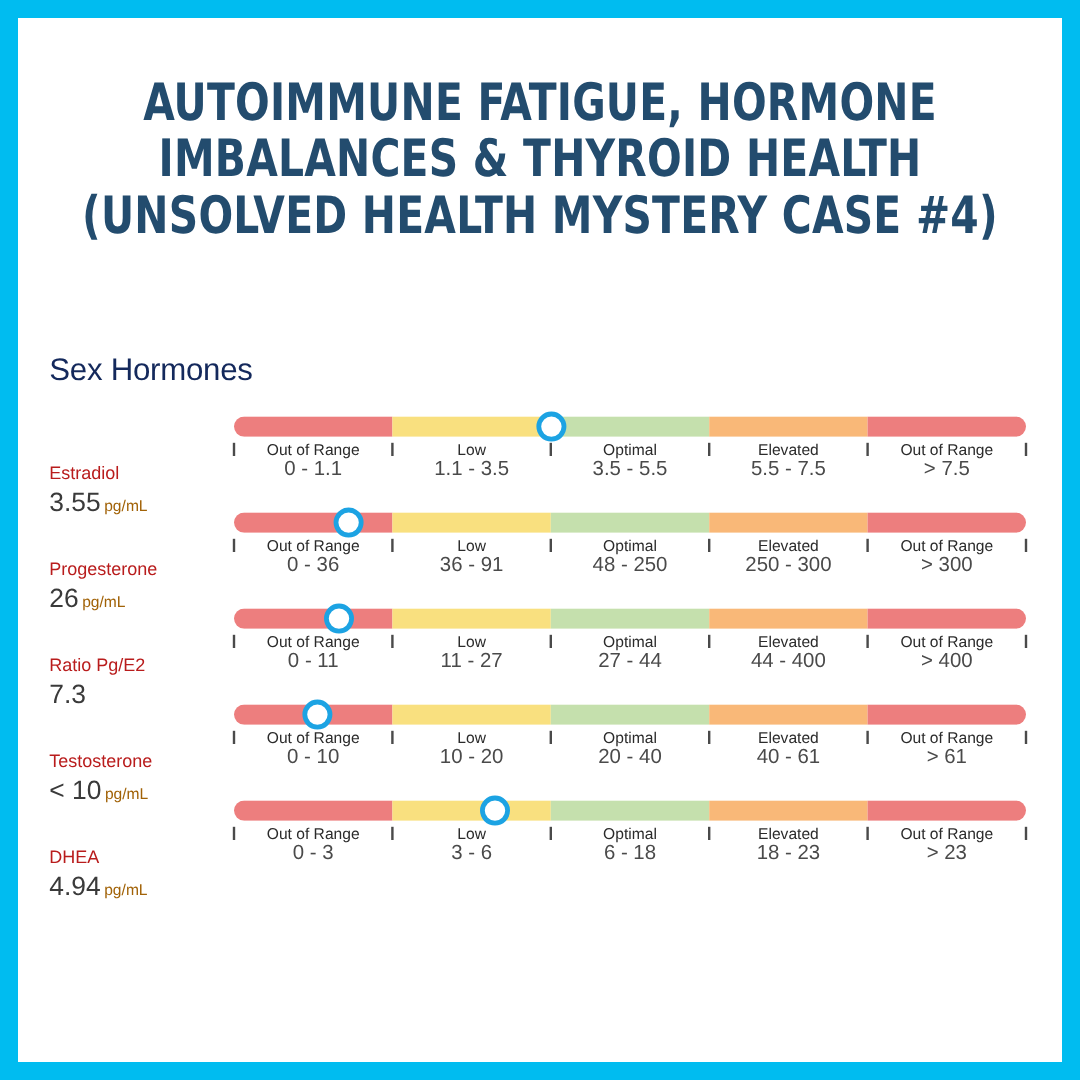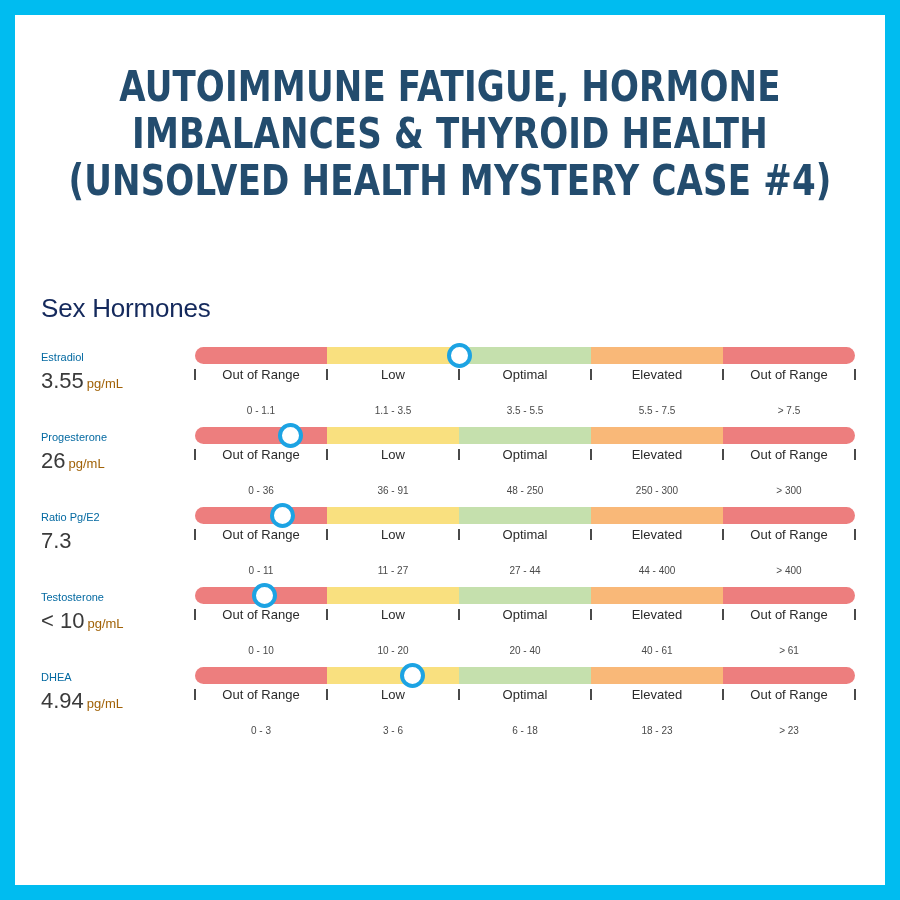--- a/index.html
+++ b/index.html
@@ -78,24 +78,25 @@
 
   
   .row-label {
     position: absolute;
     left: 26px;
     top: 0;
     width: 150px;
   }
   .analyte-name {
     display: block;
-    color: #0369a1;
-    font-size: 11px;
+    color: #b91c1c;
+    font-size: 15px;
     line-height: 20px;
     white-space: nowrap;
+    margin-top: 38px;
   }
   .analyte-value-line {
     display: block;
     margin-top: 1px;
     white-space: nowrap;
   }
   .analyte-value {
     color: #3a3a3a;
     font-size: 22px;
     line-height: 26px;
@@ -169,23 +170,23 @@
   }
   .legend-label {
     display: block;
     color: #2b2b2b;
     font-size: 13px;
     line-height: 17px;
   }
   .legend-range {
     display: block;
     color: #4a4a4a;
-    font-size: 10px;
+    font-size: 17px;
     line-height: 16px;
-    margin-top: 20px;
+    margin-top: 0;
   }
 </style>
 </head>
 <body>
 
 <div id="poster">
   <div id="poster-inner">
 
     <div id="title-block">
       <span class="title-line">Autoimmune Fatigue, Hormone</span>

